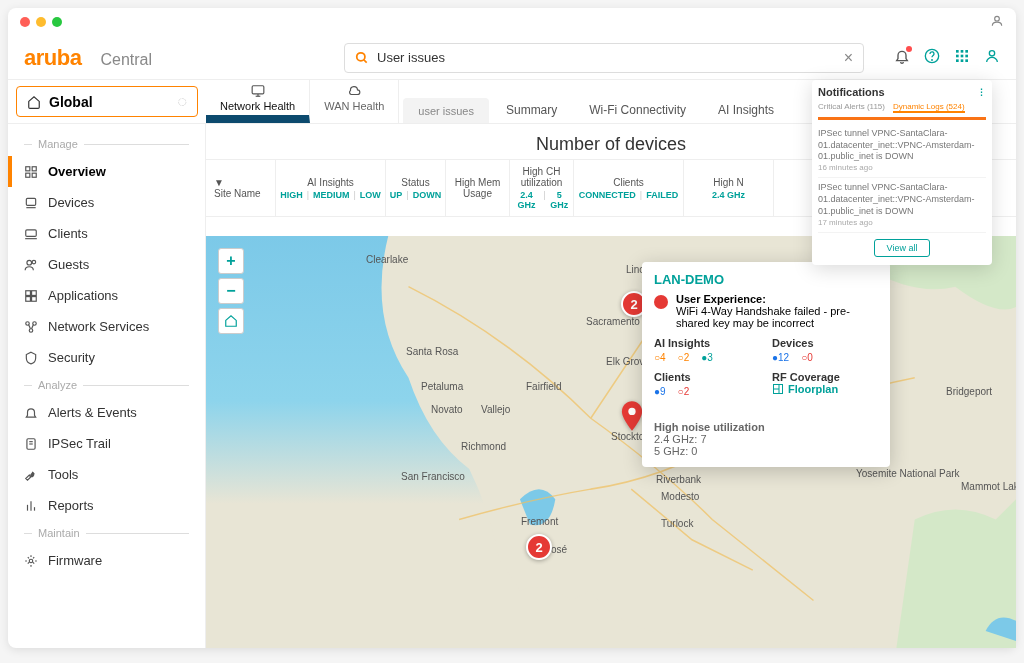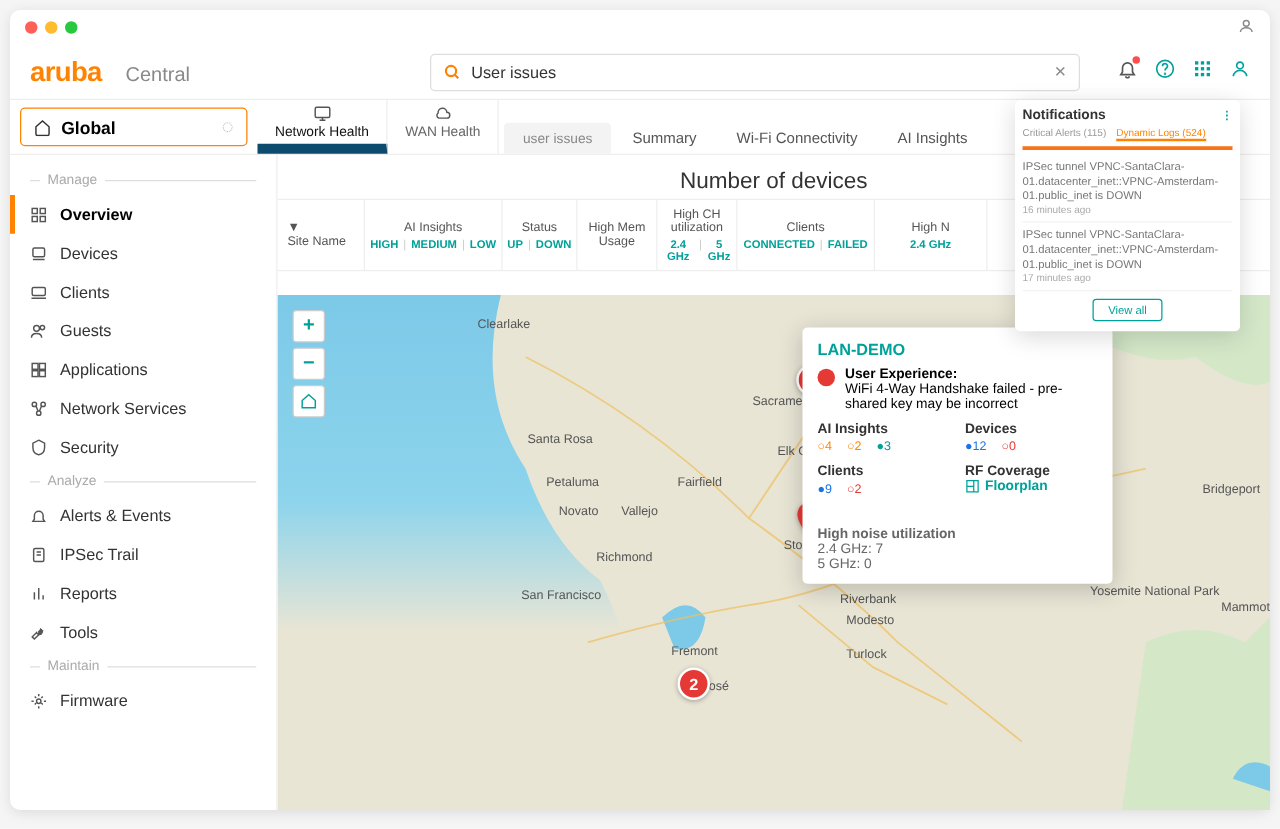--- a/index.html
+++ b/index.html
@@ -30,21 +30,21 @@
 .context-chip .spin { margin-left: auto; color: #bbb; }
 .tabs-primary { display: flex; }
 .tab-p { padding: 4px 14px 0; text-align: center; font-size: 11px; color: #666; cursor: pointer; display: flex; flex-direction: column; align-items: center; gap: 2px; border-right: 1px solid #eee; }
 .tab-p.active { border-bottom: 8px solid #0c4a6e; color: #111; font-weight: 400; }
 .tab-p svg { color: #555; }
 .tabs-secondary { display: flex; align-items: flex-end; gap: 2px; margin-left: 4px; }
 .tab-s { padding: 6px 14px; font-size: 12px; color: #555; border: 1px solid transparent; border-bottom: 0; cursor: pointer; }
 .tab-s.sug { background: #f3f3f3; border-radius: 4px 4px 0 0; font-size: 11px; color: #888; }
 
 .main { display: flex; height: calc(100% - 116px); }
-.sidebar { width: 214px; border-right: 1px solid #eee; padding: 8px 0; overflow: hidden; text-align: center; }
+.sidebar { width: 198px; border-right: 1px solid #eee; padding: 8px 0; overflow: hidden; text-align: center; }
 .side-group { color: #aaa; font-size: 11px; padding: 6px 16px; text-transform: none; display: flex; align-items: center; gap: 6px; }
 .side-group::before, .side-group::after { content: ''; flex: 0 0 8px; height: 1px; background: #ddd; }
 .side-group::after { flex: 1; }
 .side-item { display: flex; align-items: center; gap: 10px; padding: 8px 16px; font-size: 13px; color: #333; cursor: pointer; }
 .side-item.active { font-weight: 700; border-left: 4px solid #ff8300; padding-left: 12px; color: #000; }
 .side-item svg { color: #555; flex-shrink: 0; }
 
 .content { flex: 1; position: relative; overflow: hidden; }
 .chart-title { text-align: center; font-size: 18px; color: #333; padding: 10px 0 4px; }
 .table-head { display: flex; border-top: 1px solid #eee; border-bottom: 1px solid #eee; font-size: 10px; color: #555; }
@@ -255,31 +255,31 @@
       <div class="side-item">
           <svg width="14" height="14" viewBox="0 0 24 24" fill="none" stroke="currentColor" stroke-width="2">
             <rect x="5" y="3" width="14" height="18" rx="2"></rect>
             <line x1="9" y1="8" x2="15" y2="8"></line>
             <line x1="9" y1="12" x2="15" y2="12"></line>
           </svg>
           <span>IPSec Trail</span>
         </div>
       <div class="side-item">
           <svg width="14" height="14" viewBox="0 0 24 24" fill="none" stroke="currentColor" stroke-width="2">
+            <path d="M14 7a4 4 0 11-5 5L3 18l3 3 6-6a4 4 0 015-5l-3 3-2-2 3-3z"></path>
+          </svg>
+          <span>Tools</span>
+        </div>
+      <div class="side-item">
+          <svg width="14" height="14" viewBox="0 0 24 24" fill="none" stroke="currentColor" stroke-width="2">
             <line x1="6" y1="20" x2="6" y2="10"></line>
             <line x1="12" y1="20" x2="12" y2="4"></line>
             <line x1="18" y1="20" x2="18" y2="14"></line>
           </svg>
           <span>Reports</span>
-        </div>
-      <div class="side-item">
-          <svg width="14" height="14" viewBox="0 0 24 24" fill="none" stroke="currentColor" stroke-width="2">
-            <path d="M14 7a4 4 0 11-5 5L3 18l3 3 6-6a4 4 0 015-5l-3 3-2-2 3-3z"></path>
-          </svg>
-          <span>Tools</span>
         </div>
 
       <div class="side-group">Maintain</div>
       <div class="side-item">
           <svg width="14" height="14" viewBox="0 0 24 24" fill="none" stroke="currentColor" stroke-width="2">
             <circle cx="12" cy="12" r="3"></circle>
             <path d="M12 2v3m0 14v3m10-10h-3M5 12H2m15.5-6.5l-2 2m-7 7l-2 2m0-11l2 2m7 7l2 2"></path>
           </svg>
           <span>Firmware</span>
         </div>

